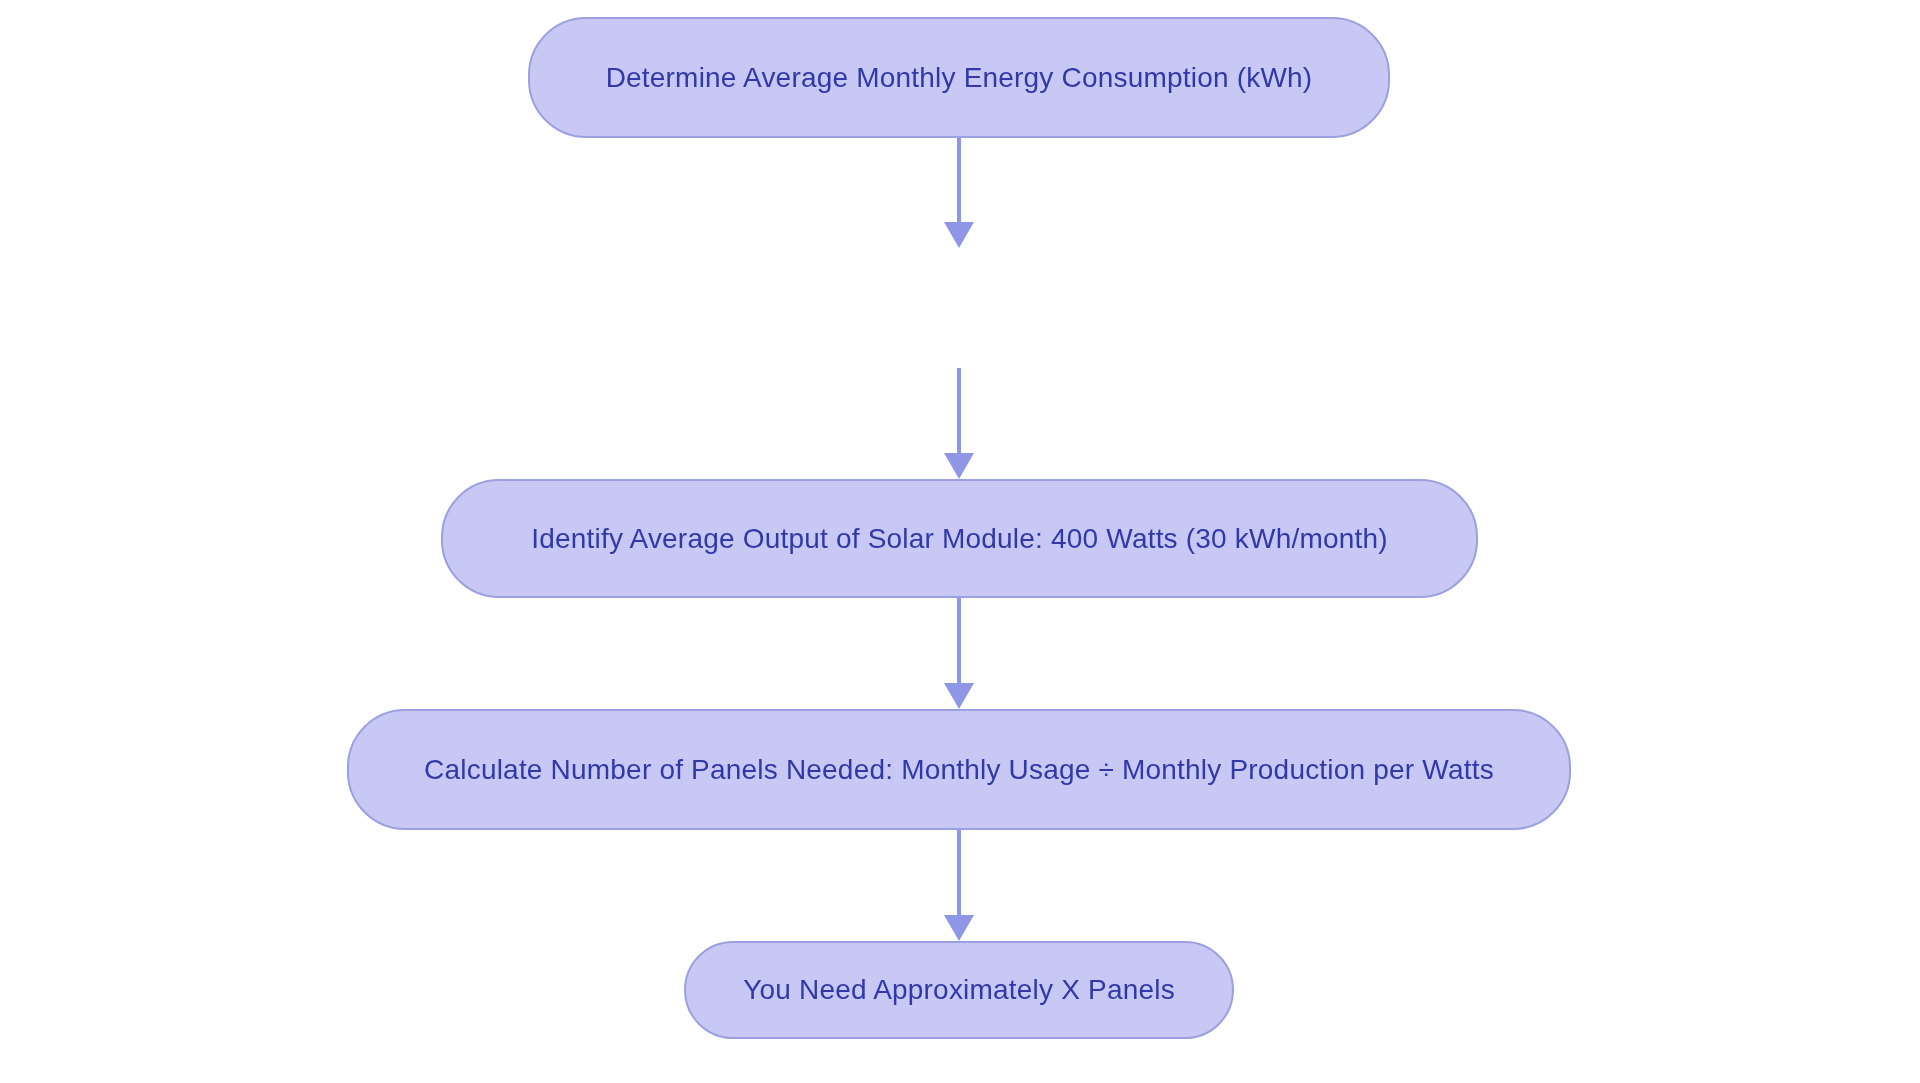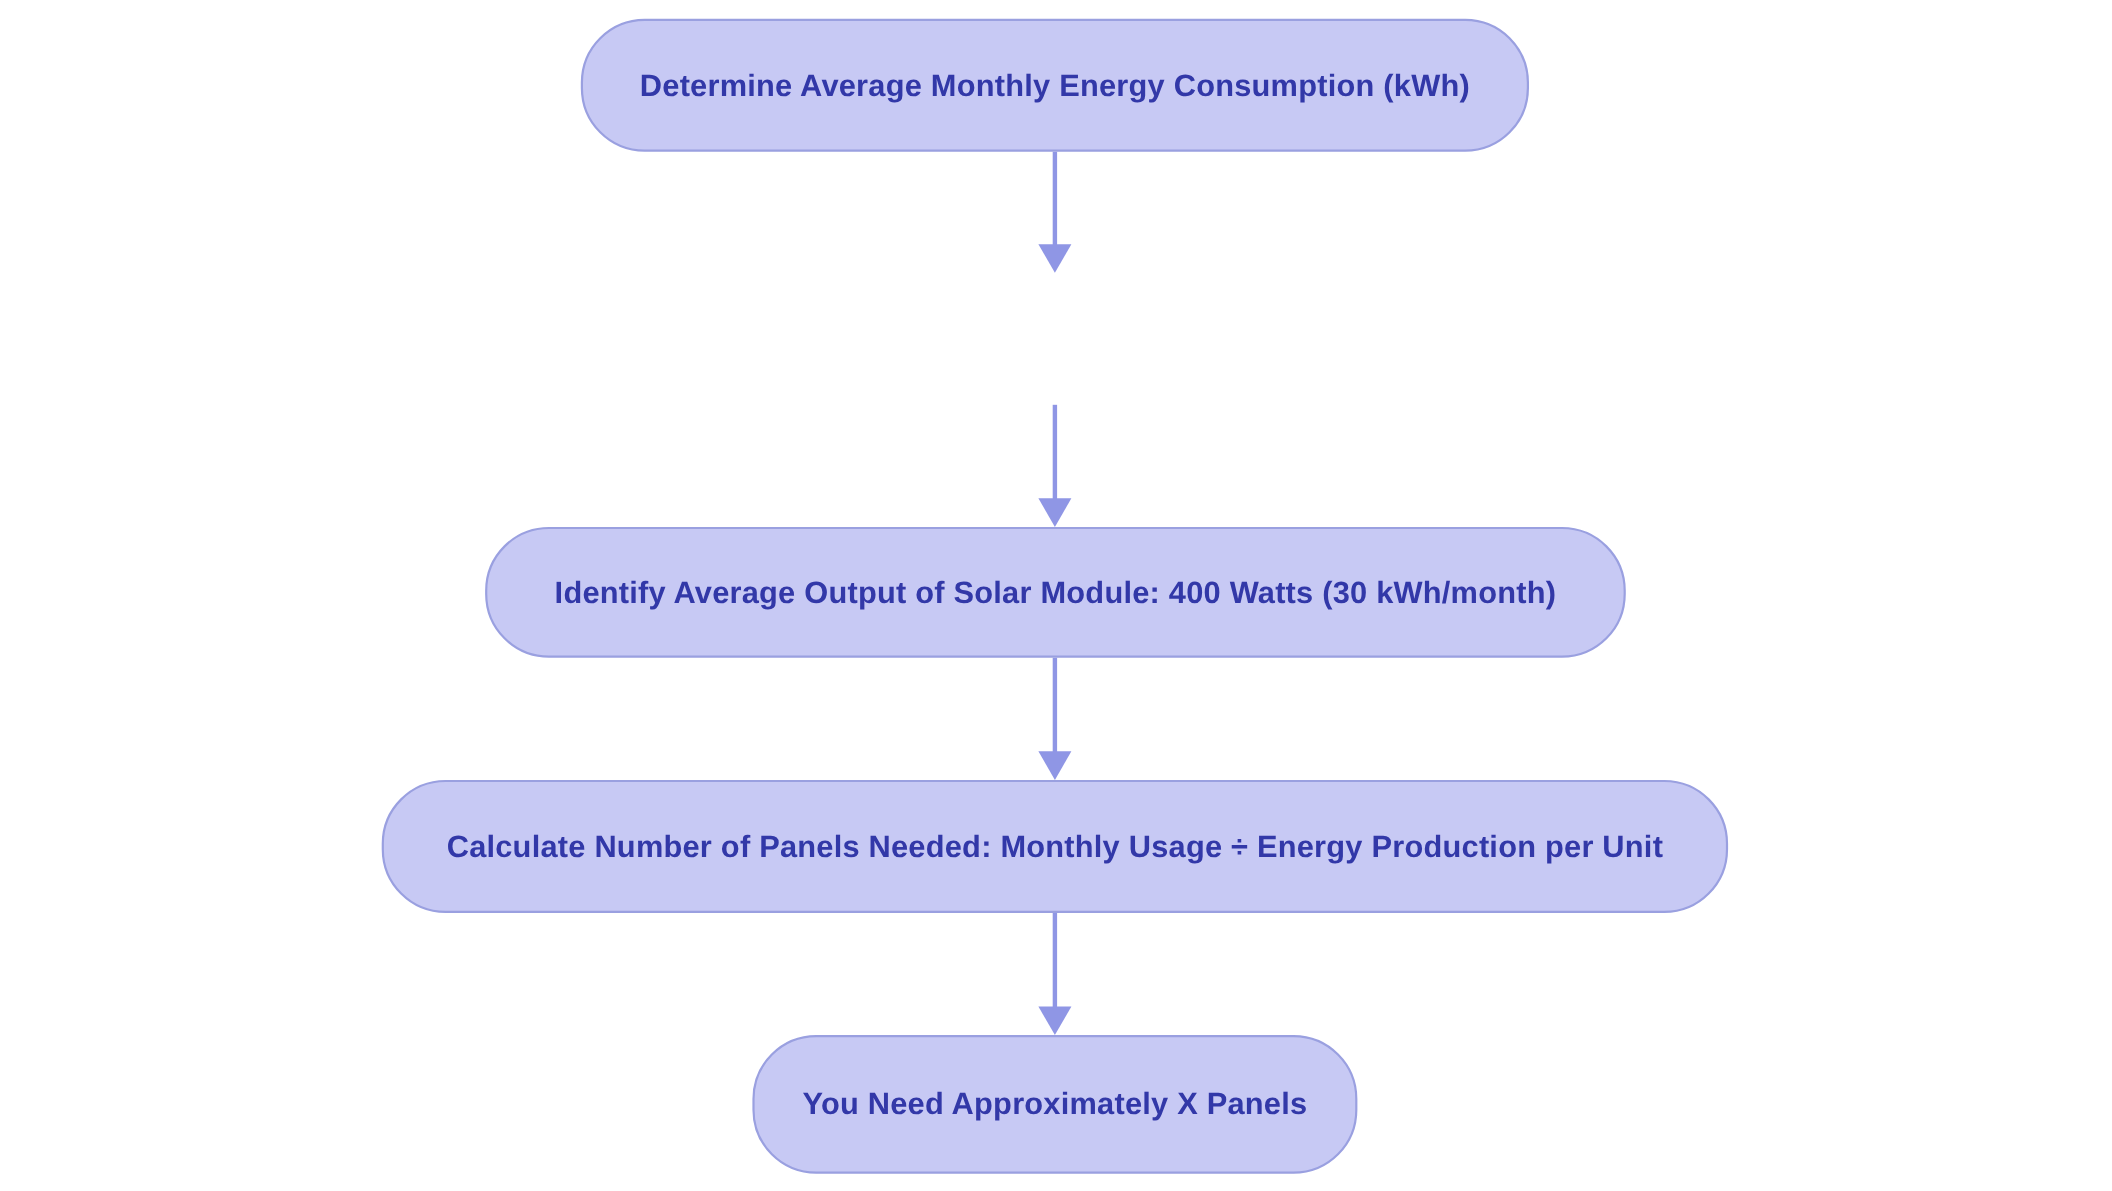--- a/index.html
+++ b/index.html
@@ -27,31 +27,31 @@
     border: 2px solid var(--node-border, #9aa0e0);
     border-radius: 58px;
     display: flex;
     align-items: center;
     justify-content: center;
     text-align: center;
   }
   .flow-node .label {
     color: var(--node-text, #3238a8);
     font-size: 28px;
-    font-weight: 700;
+    font-weight: 400;
     letter-spacing: 0.2px;
     line-height: 1.2;
     padding: 0 30px;
     white-space: nowrap;
   }
   .node-1 { left: 528px; top: 17px;  width: 862px;  height: 121px; }
   .node-2 { left: 557px; top: 248px; width: 806px;  height: 120px; }
   .node-3 { left: 441px; top: 479px; width: 1037px; height: 119px; }
   .node-4 { left: 347px; top: 709px; width: 1224px; height: 121px; }
-  .node-5 { left: 684px; top: 941px; width: 550px;  height: 126px; }
+  .node-5 { left: 684px; top: 941px; width: 550px;  height: 98px; }
 
   .flow-arrow {
     position: absolute;
     left: 944px;
     width: 30px;
   }
   .arrow-1 { top: 138px; height: 110px; }
   .arrow-2 { top: 368px; height: 111px; }
   .arrow-3 { top: 598px; height: 111px; }
   .arrow-4 { top: 830px; height: 111px; }
@@ -97,21 +97,21 @@
   <div class="flow-node node-3">
     <span class="label">Identify Average Output of Solar Module: 400 Watts (30 kWh/month)</span>
   </div>
 
   <div class="flow-arrow arrow-3">
     <span class="shaft"></span>
     <span class="head"></span>
   </div>
 
   <div class="flow-node node-4">
-    <span class="label">Calculate Number of Panels Needed: Monthly Usage ÷ Energy Production per Unit</span>
+    <span class="label">Calculate Number of Panels Needed: Monthly Usage ÷ Monthly Production per Watts</span>
   </div>
 
   <div class="flow-arrow arrow-4">
     <span class="shaft"></span>
     <span class="head"></span>
   </div>
 
   <div class="flow-node node-5">
     <span class="label">You Need Approximately X Panels</span>
   </div>

